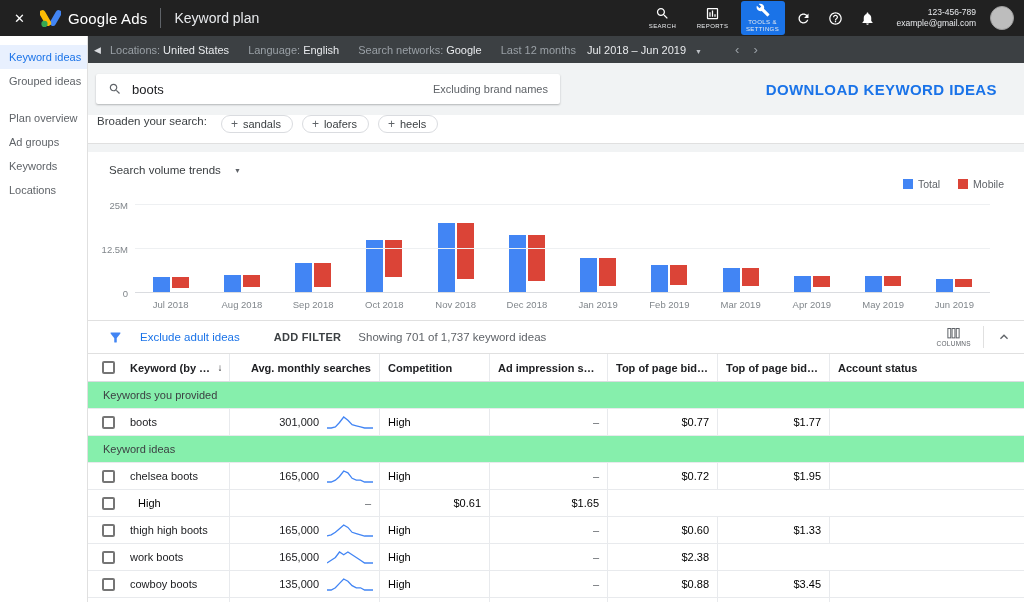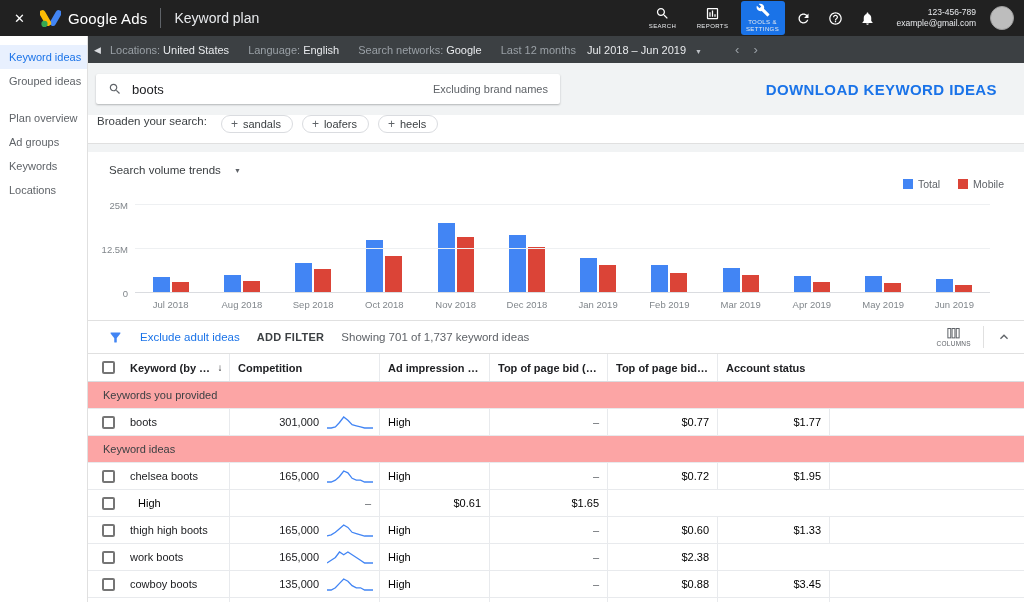--- a/index.html
+++ b/index.html
@@ -77,33 +77,33 @@
     height:14px; align-items:center; margin-top:-2px; }
   .legend-item { display:flex; align-items:center; }
   .legend-sq { width:10px; height:10px; margin-right:5px; }
   .plot { position:relative; height:88px; margin:14px 14px 0 38px; }
   .gridline { position:absolute; left:0; right:0; height:1px; background:#eef0f2; }
   .gridline.base { background:#dadce0; }
   .ylab { position:absolute; right:calc(100% + 7px); font-size:9.5px; color:#80868b;
     white-space:nowrap; transform:translateY(50%); }
   .groups { position:absolute; inset:0; display:flex; justify-content:space-around;
     align-items:flex-end; }
-  .bar-group { display:flex; align-items:flex-end; gap:2px; position:relative; }
+  .bar-group { display:flex; align-items:flex-start; gap:2px; position:relative; }
   .bar { width:17px; }
   .month { position:absolute; top:calc(100% + 6px); left:50%; transform:translateX(-50%);
     font-size:9.5px; color:#80868b; white-space:nowrap; }
   .xaxis-space { height:27px; }
 
   
   .filter-row { background:#fff; height:34px; display:flex; align-items:center;
     padding:0 12px 0 20px; gap:17px; border-top:1px solid #e0e0e0;
     border-bottom:1px solid #e0e0e0; flex-shrink:0; }
   .exclude-link { color:#1a73e8; font-size:11.5px; cursor:pointer; }
   .add-filter { color:#3c4043; font-size:11px; font-weight:bold; letter-spacing:.3px;
-    cursor:pointer; }
+    cursor:pointer;margin-left:17px; }
   .showing { color:#5f6368; font-size:11.5px; }
   .fr-right { margin-left:auto; display:flex; align-items:center; gap:12px; }
   .columns-btn { display:flex; flex-direction:column; align-items:center; gap:0;
     font-size:6.5px; color:#5f6368; cursor:pointer; letter-spacing:.3px; }
   .fr-divider { width:1px; height:22px; background:#e0e0e0; }
 
   
   .ktable { background:#fff; font-size:11px; flex:1; }
   .trow { display:grid; grid-template-columns:42px 100px 150px 110px 118px 110px 112px 1fr;
     align-items:stretch; height:27px; border-bottom:1px solid #e8eaed; background:#fff; }
@@ -113,21 +113,21 @@
   .cell.right { justify-content:flex-end; }
   .c-check { padding:0 0 0 14px; }
   .c-kw { padding-left:0; }
   .c-searches { justify-content:flex-end; gap:8px; padding-right:6px; }
   .hcell { font-weight:bold; color:#202124; }
   .hcell span { white-space:nowrap; overflow:hidden; text-overflow:ellipsis; }
   .sort-arrow { margin-left:4px; font-size:10px; color:#202124; }
   .checkbox { width:13px; height:13px; border:2px solid #757575; border-radius:2px;
     background:#fff; display:inline-block; cursor:pointer; flex-shrink:0; }
   .section-row { height:27px; display:flex; align-items:center; padding-left:15px;
-    font-size:11px; color:#3c4043; background:#fca5a5; border-bottom:1px solid #e8eaed; }
+    font-size:11px; color:#3c4043; background:#86efac; border-bottom:1px solid #e8eaed; }
   .kw-text { color:#202124; }
   .num { color:#202124; }
   .dim { color:#5f6368; }
   .spark { flex-shrink:0; }
 </style>
 </head>
 <body>
 
 <div class="topbar">
   <span class="close-x">✕</span>
@@ -362,20 +362,23 @@
 
     <div class="ktable">
       <div class="trow thead">
           <div class="cell c-check">
             <span class="checkbox"></span>
           </div>
           <div class="cell hcell c-kw br">
             <span>Keyword (by relevance)</span>
             <span class="sort-arrow">↓</span>
           </div>
+          <div class="cell hcell right br">
+            <span>Avg. monthly searches</span>
+          </div>
           <div class="cell hcell br">
             <span>Competition</span>
           </div>
           <div class="cell hcell right br">
             <span>Ad impression share</span>
           </div>
           <div class="cell hcell right br">
             <span>Top of page bid (low range)</span>
           </div>
           <div class="cell hcell right br">

